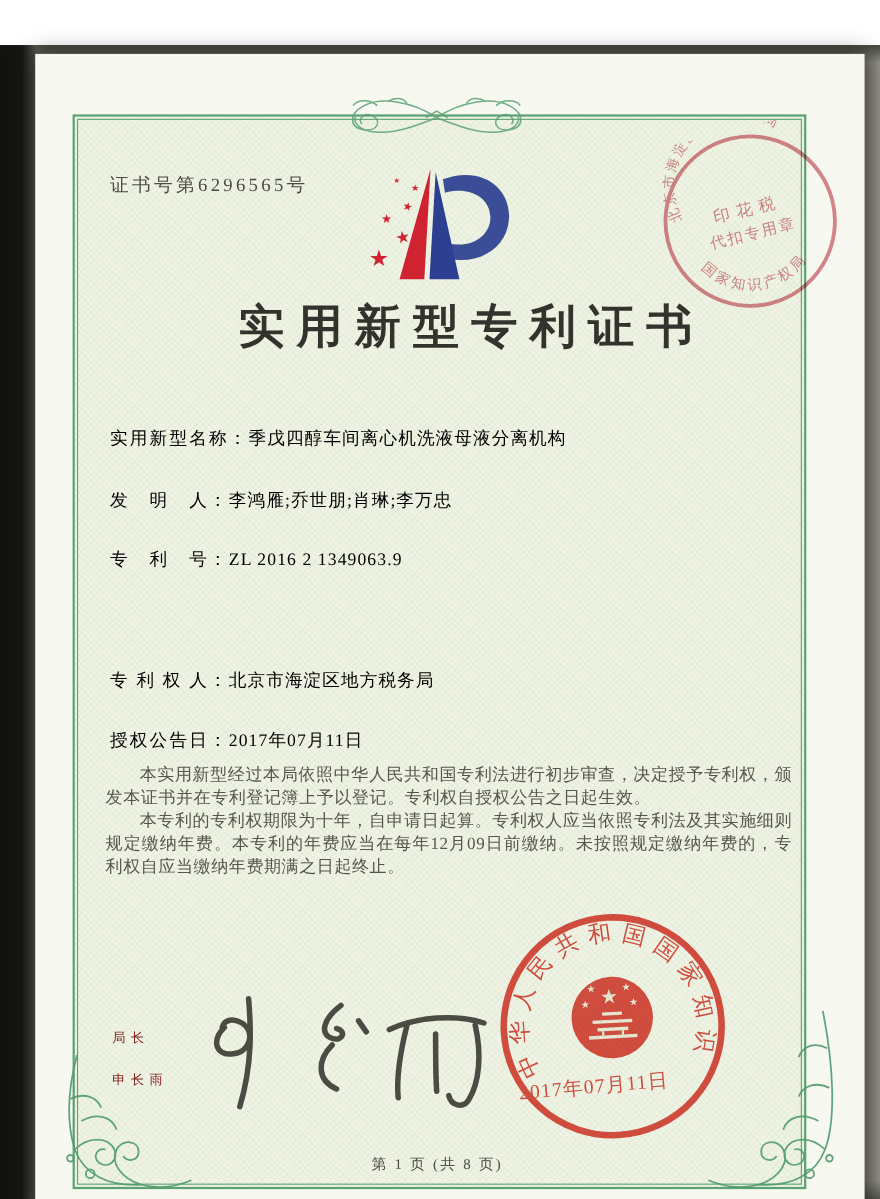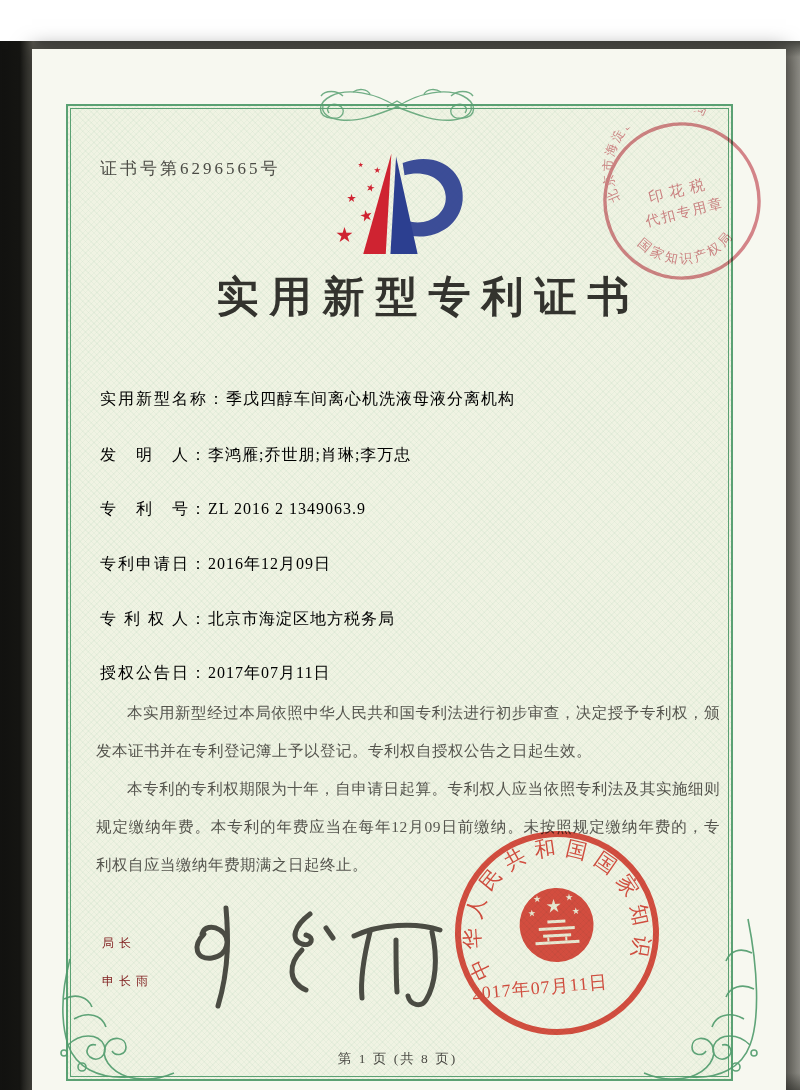--- a/index.html
+++ b/index.html
@@ -28,21 +28,21 @@
       repeating-linear-gradient(-45deg,rgba(110,175,135,.07) 0 1px,rgba(0,0,0,0) 1px 4px),
       #f0f3e3;
   }
   .ornament{position:absolute;pointer-events:none;}
   .certno{position:absolute;left:68px;top:108px;font-size:17px;color:#4b4b45;letter-spacing:3px;}
   .logo{position:absolute;left:290px;top:94px;width:150px;height:128px;}
   .title{position:absolute;left:34px;top:220px;width:663px;text-align:center;
          font-size:42px;font-weight:600;color:#33332e;letter-spacing:11px;padding-left:31px;}
   .row{position:absolute;left:68px;font-size:16px;color:#000000;letter-spacing:1px;white-space:nowrap;}
   .row .lbl{letter-spacing:2px;}
-  .paras{position:absolute;left:64px;top:645px;width:624px;font-size:15.5px;line-height:38px;color:#55554e;}
+  .paras{position:absolute;left:64px;top:645px;width:624px;font-size:15.5px;line-height:21px;color:#55554e;}
   .paras p{margin:0;text-indent:2em;text-align:justify;letter-spacing:.5px;}
   .director{position:absolute;left:70px;font-size:12px;color:#7f1d1d;letter-spacing:5px;}
   .sig{position:absolute;left:142px;top:848px;width:290px;height:122px;}
   .seal{position:absolute;left:419px;top:778px;width:212px;height:212px;mix-blend-mode:multiply;transform:rotate(-3deg);}
   .stamp{position:absolute;left:566px;top:68px;width:168px;height:168px;mix-blend-mode:multiply;transform:rotate(-14deg);opacity:.85;}
   .footer{position:absolute;left:34px;top:1001px;width:663px;text-align:center;
           font-size:13.5px;color:#4c4c46;letter-spacing:2px;}
   svg text{font-family:"Liberation Serif","DejaVu Serif",serif;}
 </style>
 </head>
@@ -111,23 +111,20 @@
 
     <div class="row" style="top:340px">
       <span class="lbl">实用新型名称：</span><span class="val">季戊四醇车间离心机洗液母液分离机构</span>
     </div>
     <div class="row" style="top:396px">
       <span class="lbl">发　明　人：</span><span class="val">李鸿雁;乔世朋;肖琳;李万忠</span>
     </div>
     <div class="row" style="top:450px">
       <span class="lbl">专　利　号：</span><span class="val">ZL 2016 2 1349063.9</span>
     </div>
-    <div class="row" style="top:505px">
-      <span class="lbl">专利申请日：</span><span class="val">2016年12月09日</span>
-    </div>
     <div class="row" style="top:560px">
       <span class="lbl">专 利 权 人：</span><span class="val">北京市海淀区地方税务局</span>
     </div>
     <div class="row" style="top:614px">
       <span class="lbl">授权公告日：</span><span class="val">2017年07月11日</span>
     </div>
 
     <div class="paras">
       <p>本实用新型经过本局依照中华人民共和国专利法进行初步审查，决定授予专利权，颁发本证书并在专利登记簿上予以登记。专利权自授权公告之日起生效。</p>
       <p>本专利的专利权期限为十年，自申请日起算。专利权人应当依照专利法及其实施细则规定缴纳年费。本专利的年费应当在每年12月09日前缴纳。未按照规定缴纳年费的，专利权自应当缴纳年费期满之日起终止。</p>

